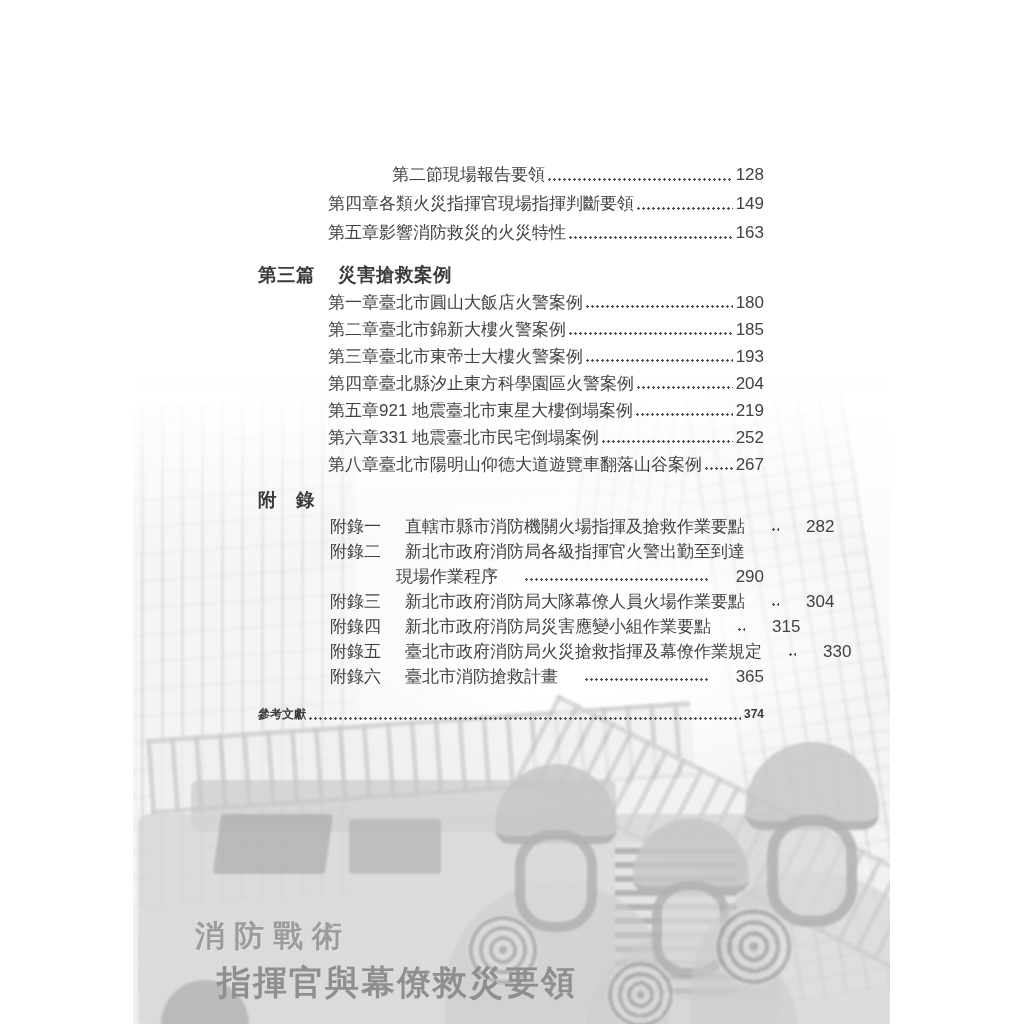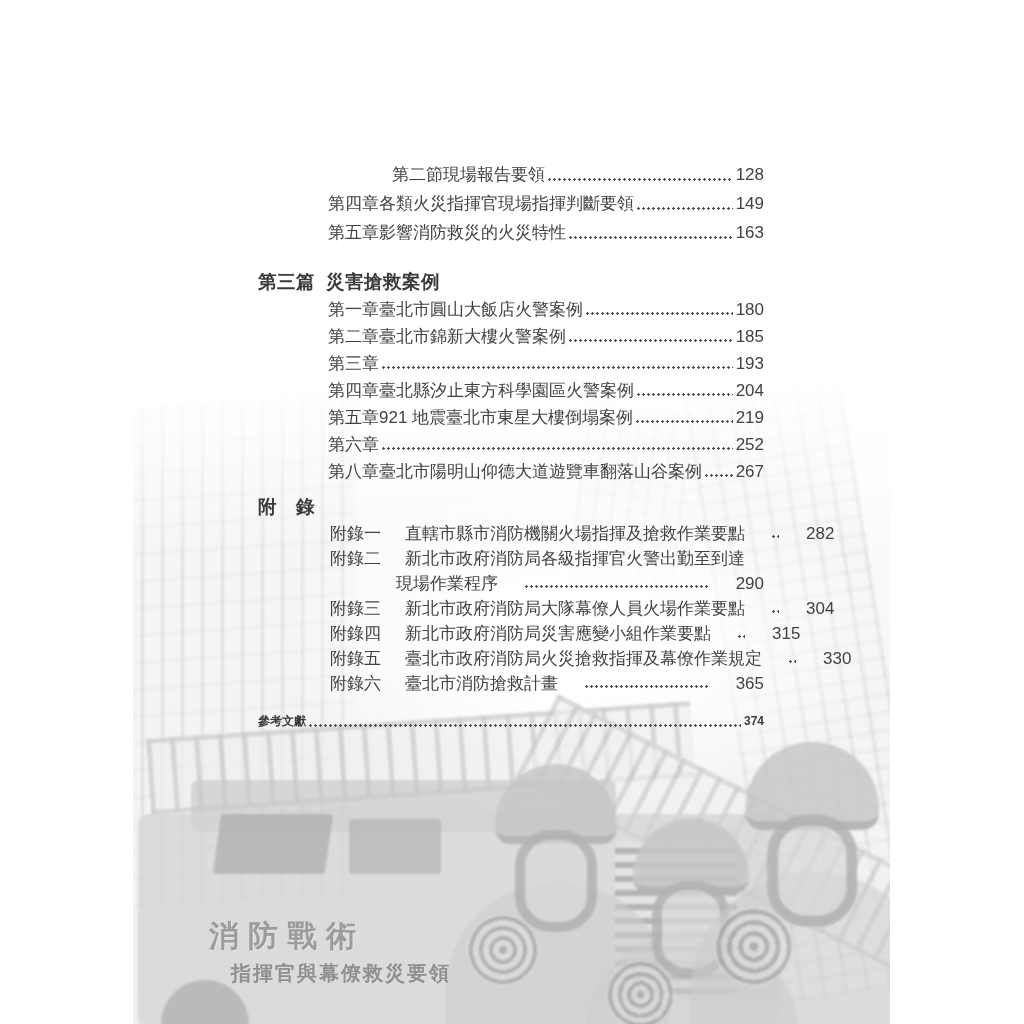--- a/index.html
+++ b/index.html
@@ -66,29 +66,29 @@
   .ff .mask { position:absolute; left:20px; top:66px; width:62px; height:82px; border-radius:36px; border:10px solid rgba(150,150,150,.5); background:rgba(216,216,216,.75); }
   .ff .hose { position:absolute; left:-28px; top:150px; width:72px; height:72px; border-radius:50%;
     background:repeating-radial-gradient(circle at center, rgba(150,150,150,.55) 0 4px, rgba(224,224,224,.55) 4px 10px); }
   .ff1 { left:362px; top:392px; }
   .ff2 { left:500px; top:446px; transform:scale(.95); }
   .ff3 { left:612px; top:370px; transform:scale(1.1); }
   .bg-fade-top { position:absolute; left:0; top:0; width:100%; height:190px;
     background:linear-gradient(#ffffff, rgba(255,255,255,0)); }
 
   
-  .watermark { position:absolute; left:209px; top:916px; z-index:2; }
+  .watermark { position:absolute; left:195px; top:916px; z-index:2; }
   .wm-main {
     font-size:30px; font-weight:600; letter-spacing:9px; color:#9c9c9c;
     text-shadow:1px 1px 0 #e6e6e6;
   }
   .wm-sub {
     margin-top:3px; margin-left:22px;
     font-family:"Liberation Serif", serif; font-weight:600;
-    font-size:20px; letter-spacing:2px; color:#8f8f8f;
+    font-size:34px; letter-spacing:2px; color:#8f8f8f;
   }
 
   
   .toc { position:absolute; left:258px; top:160px; width:506px; z-index:3; }
   .toc-row { display:flex; align-items:center; font-size:17px; color:#424242; }
   .sec-0 .toc-row { height:29px; }
   .sec-1 .toc-row { height:27px; }
   .sec-2 .toc-row { height:25px; }
   .lv-section  { padding-left:134px; }
   .lv-chapter  { padding-left:70px; }
@@ -100,21 +100,21 @@
     flex:1 1 10px; align-self:stretch; margin:0 3px 0 2px; min-width:8px;
     background-image:radial-gradient(circle, #4e4e4e 1.05px, rgba(0,0,0,0) 1.45px);
     background-size:5px 5px; background-repeat:repeat-x;
     background-position:0 calc(100% - 7px);
   }
   .page-num { flex:0 0 auto; white-space:pre; }
   .toc-heading {
     display:flex; align-items:center; height:30px;
     font-weight:700; font-size:18.5px; color:#3a3a3a; letter-spacing:.5px;
   }
-  .sec-1 .toc-heading { margin-top:19px; }
+  .sec-1 .toc-heading { margin-top:12px;gap:12px; }
   .sec-2 .toc-heading { margin-top:6px; }
   .part-label { margin-right:11px; white-space:pre; }
   .toc-row.ref { margin-top:10px; height:30px; font-weight:700; font-size:12px; color:#3a3a3a; }
   .toc-row.ref .dots { background-position:0 calc(100% - 8px); }
 </style>
 </head>
 <body>
 
 <div class="page">
 
@@ -193,37 +193,39 @@
           <span class="page-num">180</span>
         </div>
         <div class="toc-row lv-chapter">
           <span class="label">第二章</span>
           <span class="title">臺北市錦新大樓火警案例</span>
           <span class="dots"></span>
           <span class="page-num">185</span>
         </div>
         <div class="toc-row lv-chapter">
           <span class="label">第三章</span>
+          <span class="title">臺北市東帝士大樓火警案例</span>
           <span class="dots"></span>
           <span class="page-num">193</span>
         </div>
         <div class="toc-row lv-chapter">
           <span class="label">第四章</span>
           <span class="title">臺北縣汐止東方科學園區火警案例</span>
           <span class="dots"></span>
           <span class="page-num">204</span>
         </div>
         <div class="toc-row lv-chapter">
           <span class="label">第五章</span>
           <span class="title">921 地震臺北市東星大樓倒塌案例</span>
           <span class="dots"></span>
           <span class="page-num">219</span>
         </div>
         <div class="toc-row lv-chapter">
           <span class="label">第六章</span>
+          <span class="title">331 地震臺北市民宅倒塌案例</span>
           <span class="dots"></span>
           <span class="page-num">252</span>
         </div>
         <div class="toc-row lv-chapter">
           <span class="label">第八章</span>
           <span class="title">臺北市陽明山仰德大道遊覽車翻落山谷案例</span>
           <span class="dots"></span>
           <span class="page-num">267</span>
         </div>
       </div>

